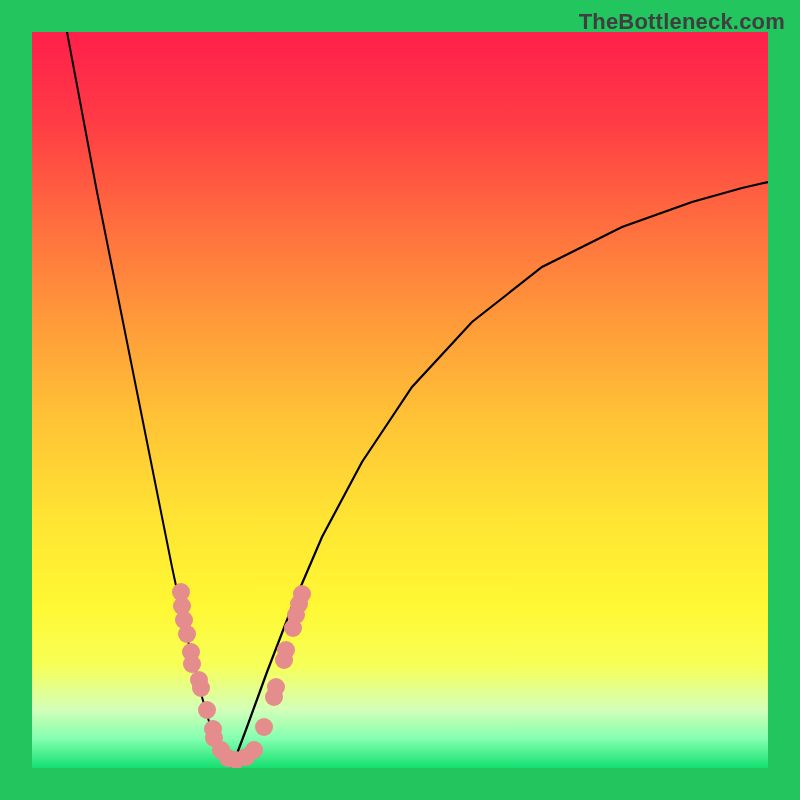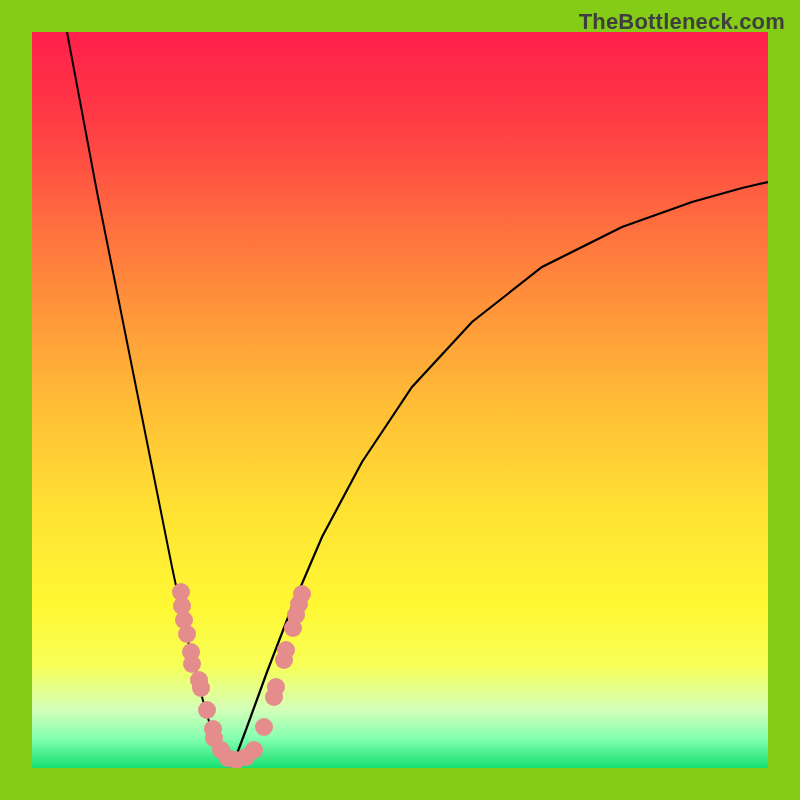--- a/index.html
+++ b/index.html
@@ -8,21 +8,21 @@
     width: 800px;
     height: 800px;
     overflow: hidden;
     background: #000;
     font-family: Arial, Helvetica, sans-serif;
   }
   .frame {
     position: absolute;
     left: 0; top: 0;
     width: 800px; height: 800px;
-    background: #84cc16;
+    background: #22c55e;
   }
   .plot-area {
     position: absolute;
     left: 32px;
     top: 32px;
     width: 736px;
     height: 736px;
     overflow: hidden;
   }
   .gradient {

